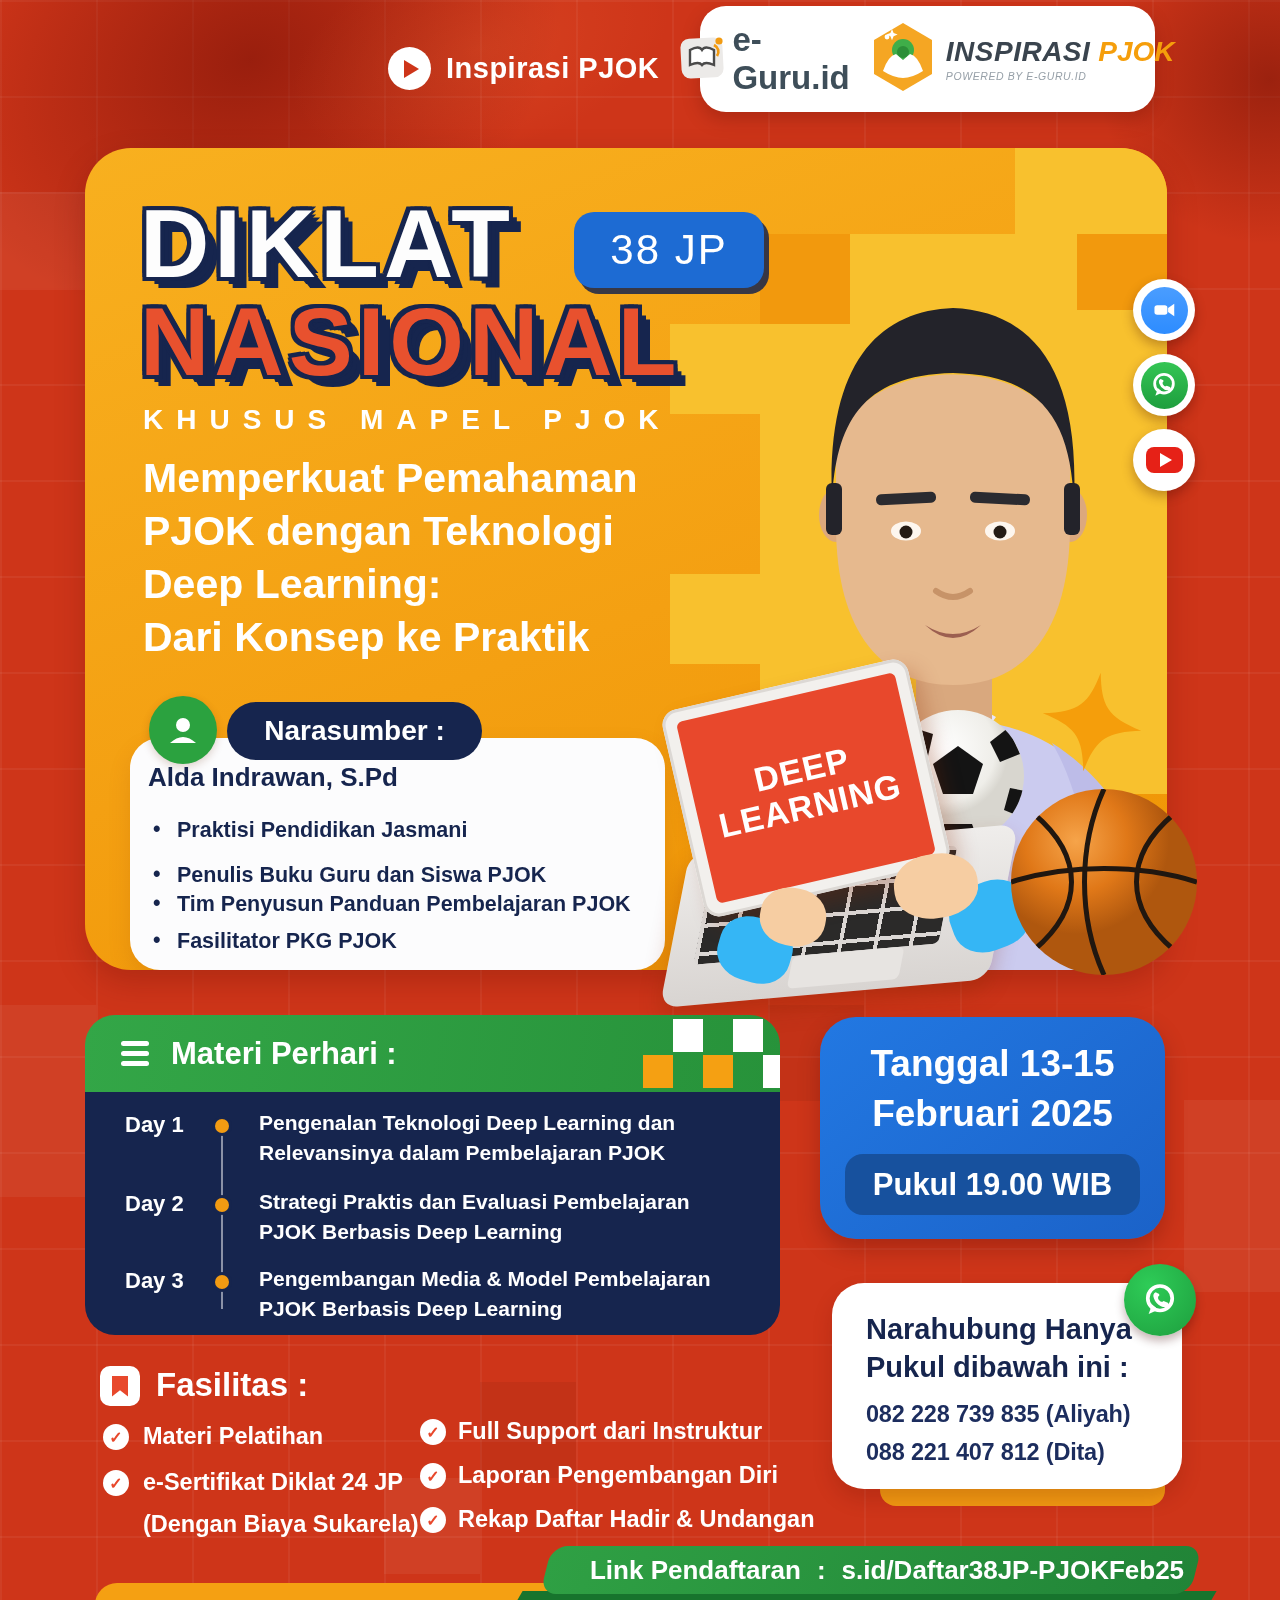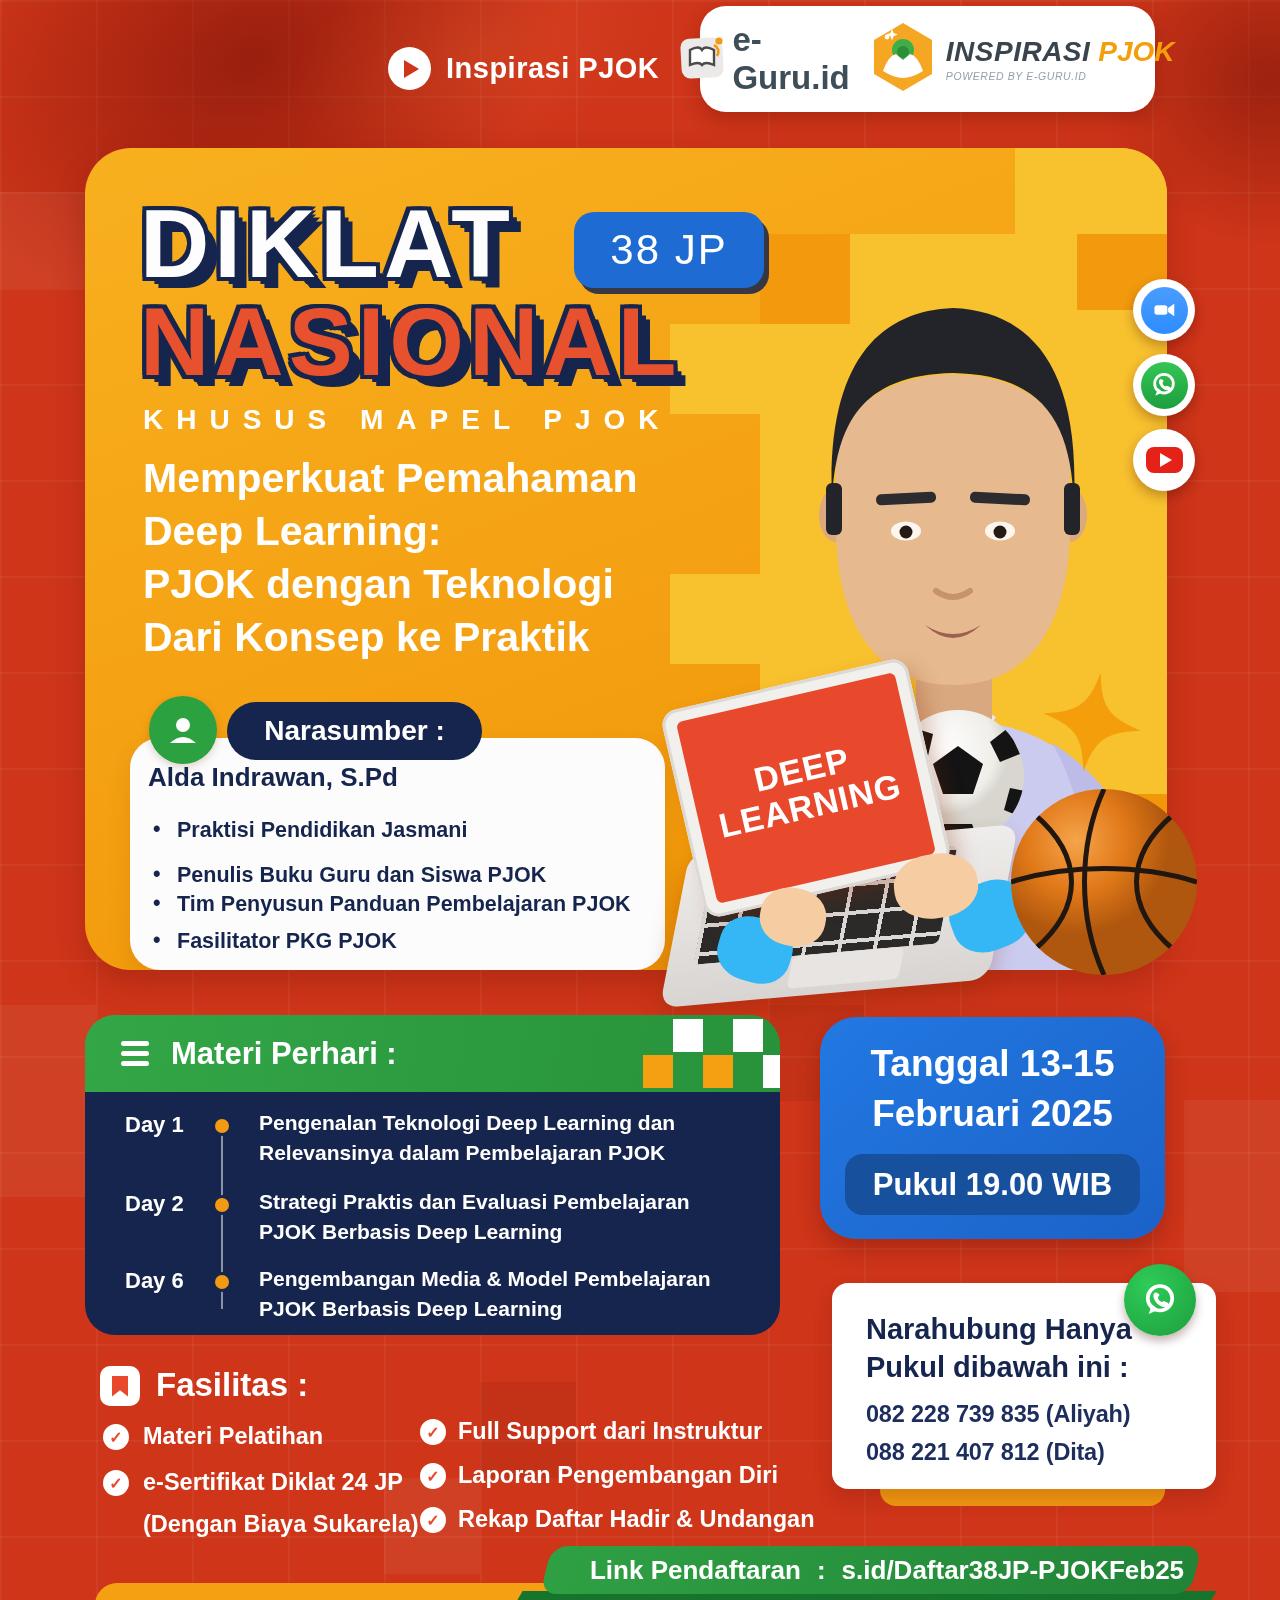--- a/index.html
+++ b/index.html
@@ -115,21 +115,21 @@
   .date-card{left:820px;top:1017px;width:345px;height:222px;border-radius:36px;
     background:linear-gradient(140deg,#2278E2,#1B62C8);box-shadow:0 10px 22px rgba(60,5,0,0.25);
     color:#fff;text-align:center;}
   .date-l1{position:absolute;left:0;right:0;top:26px;font-size:37px;font-weight:800;}
   .date-l2{position:absolute;left:0;right:0;top:76px;font-size:37px;font-weight:800;}
   .time-pill{position:absolute;left:25px;top:137px;width:295px;height:61px;border-radius:18px;background:#17519E;
     display:flex;align-items:center;justify-content:center;font-size:31px;font-weight:800;}
 
   
   .contact-strip{left:880px;top:1470px;width:285px;height:36px;border-radius:16px;background:#F29B12;}
-  .contact-card{left:832px;top:1283px;width:384px;height:206px;border-radius:16px;background:#fff;
+  .contact-card{left:832px;top:1283px;width:350px;height:206px;border-radius:32px;background:#fff;
     box-shadow:0 10px 20px rgba(100,15,0,0.2);}
   .c-h{position:absolute;left:34px;color:#16254E;font-size:29px;font-weight:800;}
   .c-p{position:absolute;left:34px;color:#1C2D5E;font-size:23.5px;font-weight:700;letter-spacing:-0.2px;}
   .wa-badge{left:1124px;top:1264px;width:72px;height:72px;border-radius:50%;
     background:radial-gradient(circle at 35% 30%,#2ECC57,#1E9E3E);box-shadow:0 5px 10px rgba(60,5,0,0.3);
     display:flex;align-items:center;justify-content:center;}
 
   
   .fas-ico{left:100px;top:1366px;width:40px;height:40px;border-radius:10px;background:#fff;
     display:flex;align-items:center;justify-content:center;}
@@ -240,22 +240,22 @@
       <path d="M196,428 q17,12 34,0" stroke="#C79368" stroke-width="6" fill="none" stroke-linecap="round"></path>
       <path d="M185,462 Q213,480 241,462 Q213,488 185,462 Z" fill="#9C5F50"></path>
     </svg>
 
     <div class="ttl ttl1">DIKLAT</div>
     <div class="ttl ttl2">NASIONAL</div>
     <div class="jp-badge abs">38 JP</div>
     <div class="tagline abs">KHUSUS MAPEL PJOK</div>
     <div class="subtitle abs">
       <div>Memperkuat Pemahaman</div>
+      <div>PJOK dengan Teknologi</div>
       <div>Deep Learning:</div>
-      <div>PJOK dengan Teknologi</div>
       <div>Dari Konsep ke Praktik</div>
     </div>
 
     <div class="nara-card abs"></div>
     <div class="nara-avatar abs">
       <svg width="36" height="36" viewBox="0 0 36 36">
         <circle cx="18" cy="13" r="7" fill="#fff"></circle>
         <path d="M5,31 q13,-12 26,0 Z" fill="#fff"></path>
       </svg>
     </div>
@@ -373,21 +373,21 @@
     <div class="mday" style="top:1112px;">Day 1</div>
     <div class="mdot" style="top:1119px;"></div>
     <div class="mtext" style="top:1108px;">Pengenalan Teknologi Deep Learning dan Relevansinya dalam Pembelajaran PJOK</div>
   </div>
   <div>
     <div class="mday" style="top:1191px;">Day 2</div>
     <div class="mdot" style="top:1198px;"></div>
     <div class="mtext" style="top:1187px;">Strategi Praktis dan Evaluasi Pembelajaran PJOK Berbasis Deep Learning</div>
   </div>
   <div>
-    <div class="mday" style="top:1268px;">Day 6</div>
+    <div class="mday" style="top:1268px;">Day 3</div>
     <div class="mdot" style="top:1275px;"></div>
     <div class="mtext" style="top:1264px;">Pengembangan Media &amp; Model Pembelajaran PJOK Berbasis Deep Learning</div>
   </div>
 
   <div class="date-card abs">
     <div class="date-l1">Tanggal 13-15</div>
     <div class="date-l2">Februari 2025</div>
     <div class="time-pill">Pukul 19.00 WIB</div>
   </div>
 

